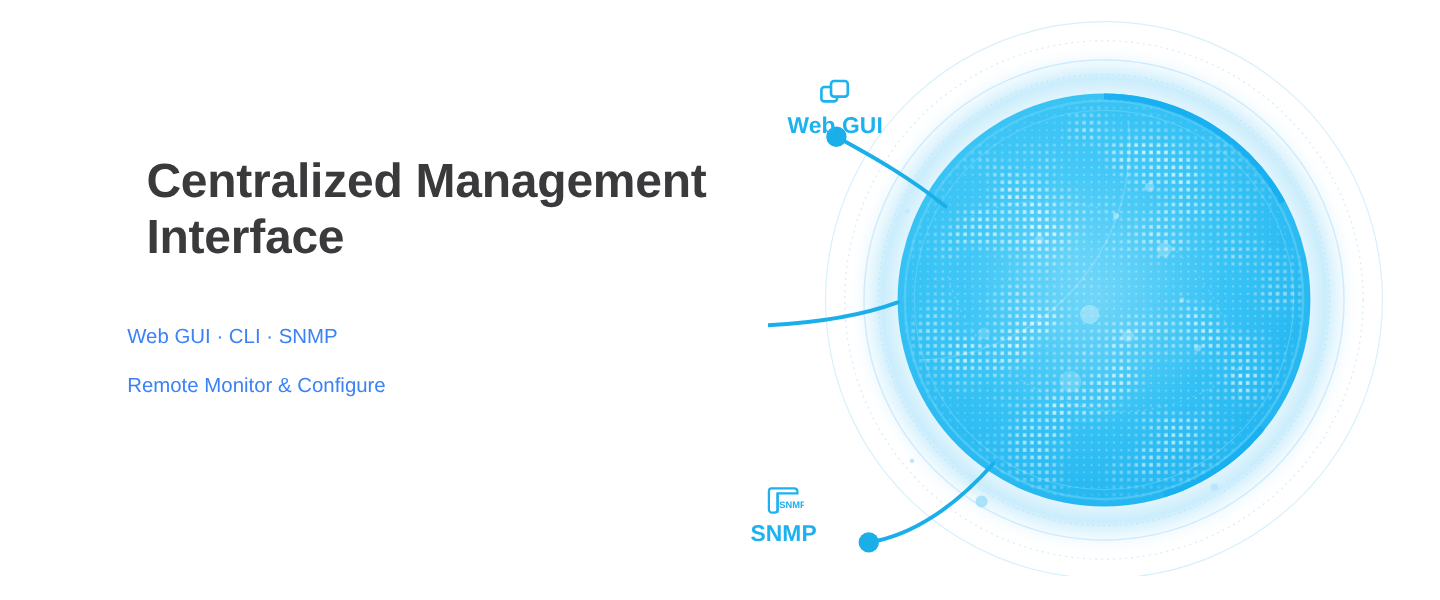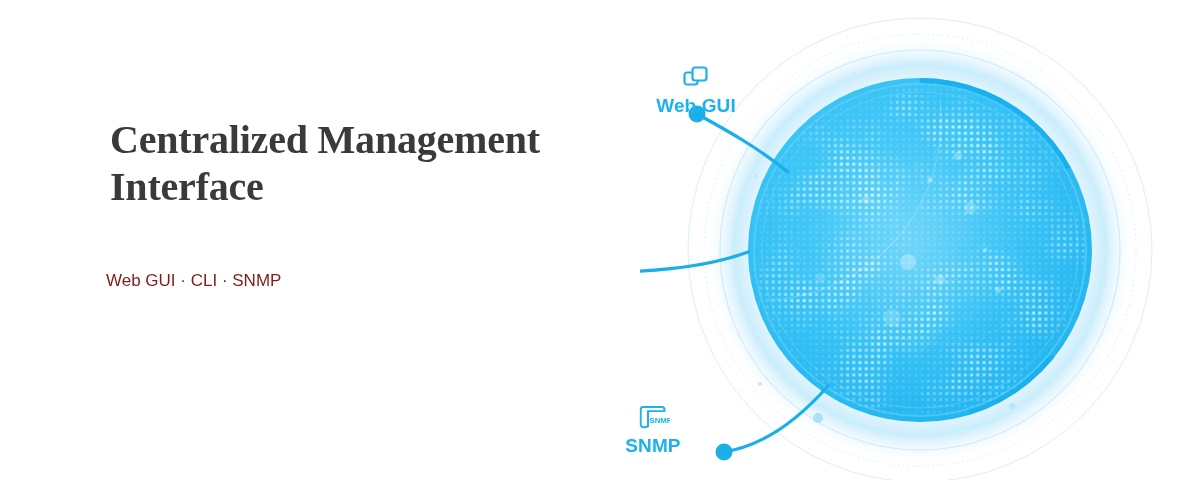--- a/index.html
+++ b/index.html
@@ -22,40 +22,40 @@
 
   
   .text-panel {
     position: absolute;
     left: 106px;
     top: 112px;
     width: 520px;
   }
 
   .headline {
-    margin: 4px;
+    margin: 16px;
     font-size: 40px;
     line-height: 1.18;
     font-weight: bold;
     letter-spacing: -0.2px;
     color: #3a3a3c;
-    font-family: Liberation Serif, serif;
+    font-family: Liberation Sans, sans-serif;
     white-space: pre-line;
   }
 
   .bullet-list {
     position: absolute;
     left: 106px;
     top: 272px;
     width: 440px;
   }
   .bullet-line {
     font-size: 17px;
     line-height: 1;
-    color: #7f1d1d;
+    color: #3b82f6;
     margin-bottom: 24px;
     font-family: "Liberation Sans", sans-serif;
     white-space: pre;
   }
   .bullet-line:last-child { margin-bottom: 0; }
 
   
   .graphic {
     position: absolute;
     left: 640px;
@@ -233,15 +233,16 @@
     <div class="callout-label">SNMP</div>
   </div>
 
   <div class="text-panel">
     <h1 class="headline">Centralized Management
 Interface</h1>
   </div>
 
   <div class="bullet-list">
     <div class="bullet-line">Web GUI · CLI · SNMP</div>
+    <div class="bullet-line">Remote Monitor &amp; Configure</div>
   </div>
 
 </div>
 
 </body></html>

